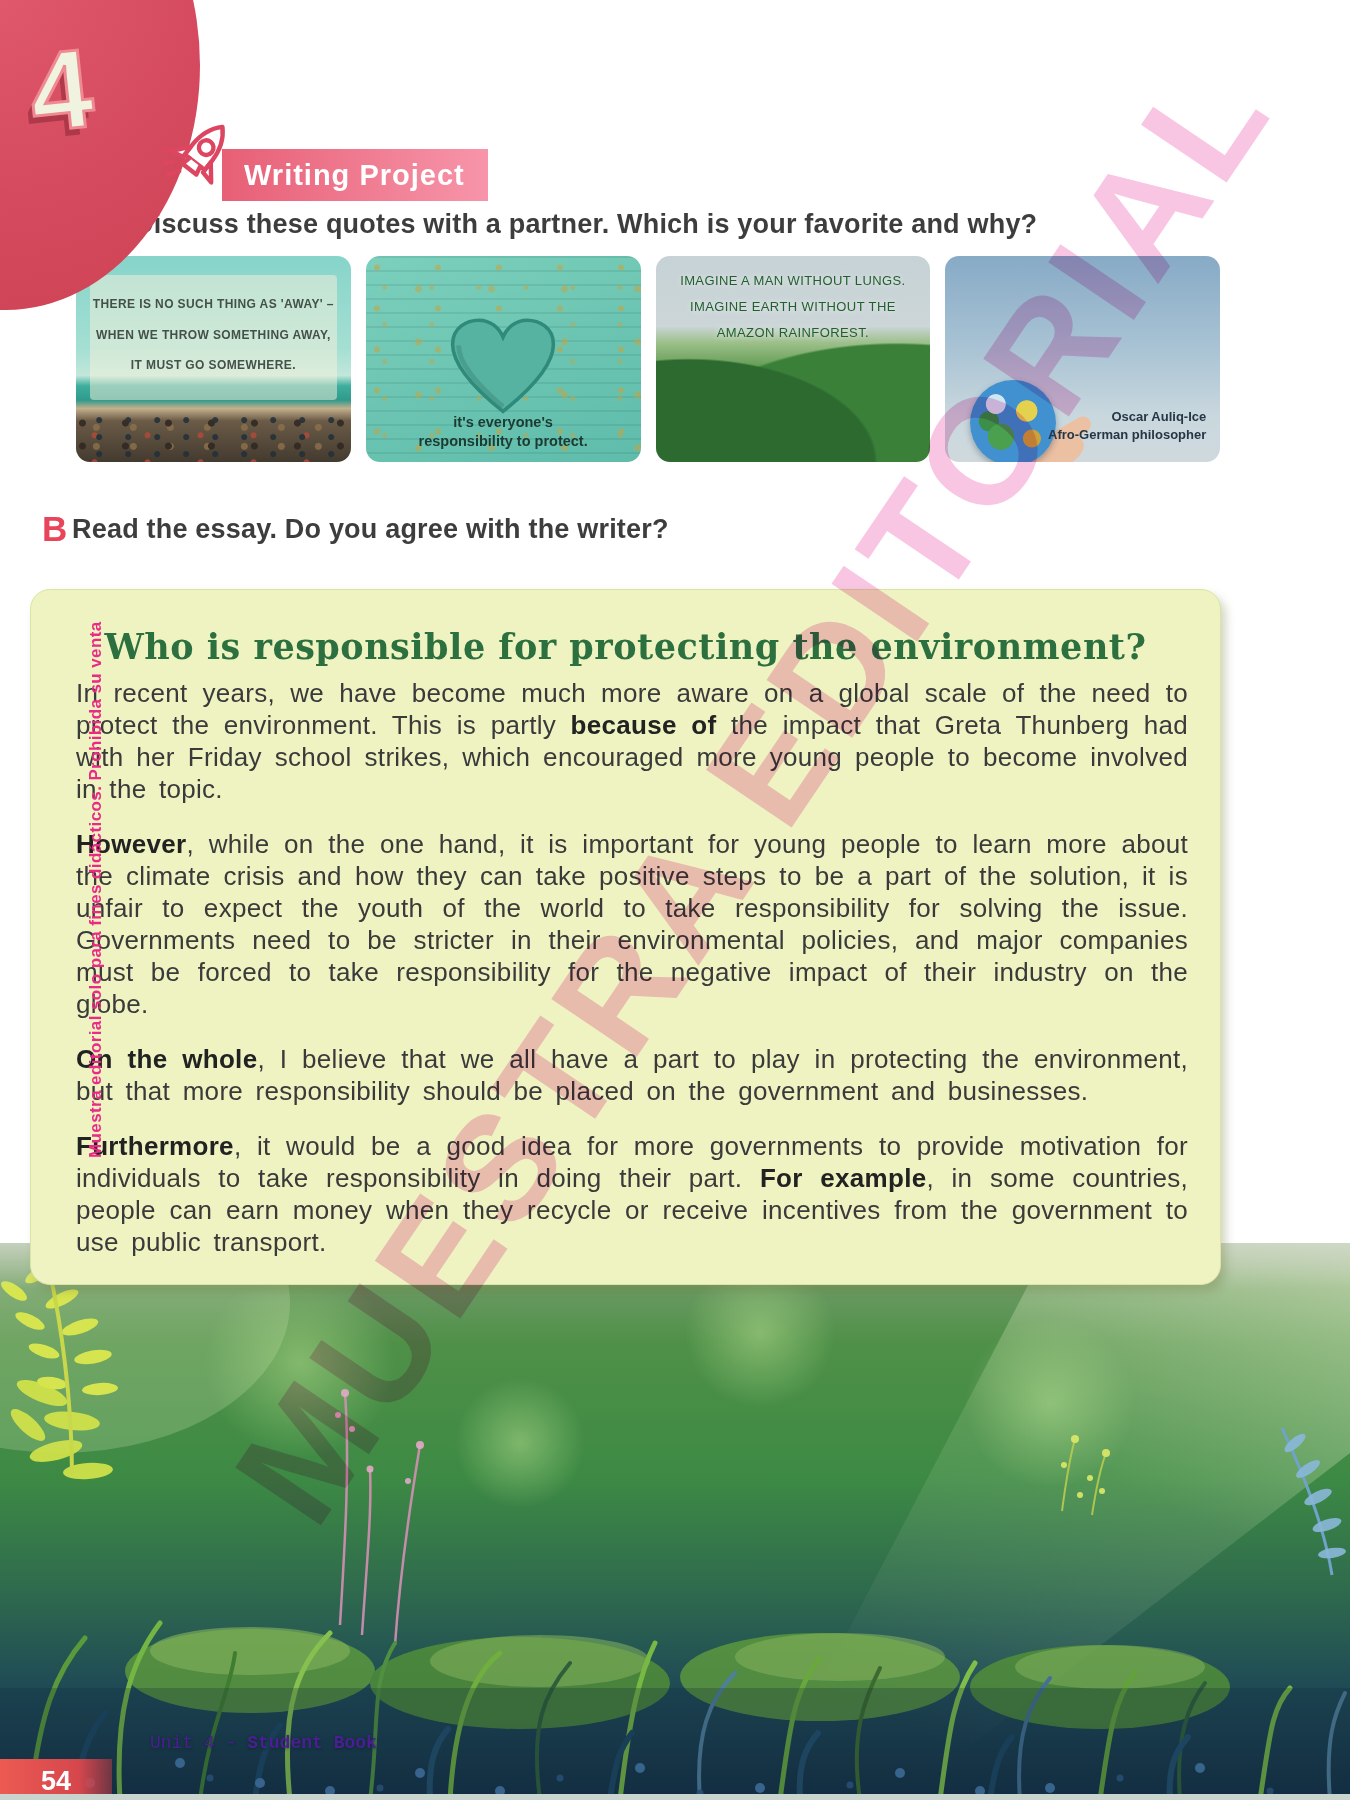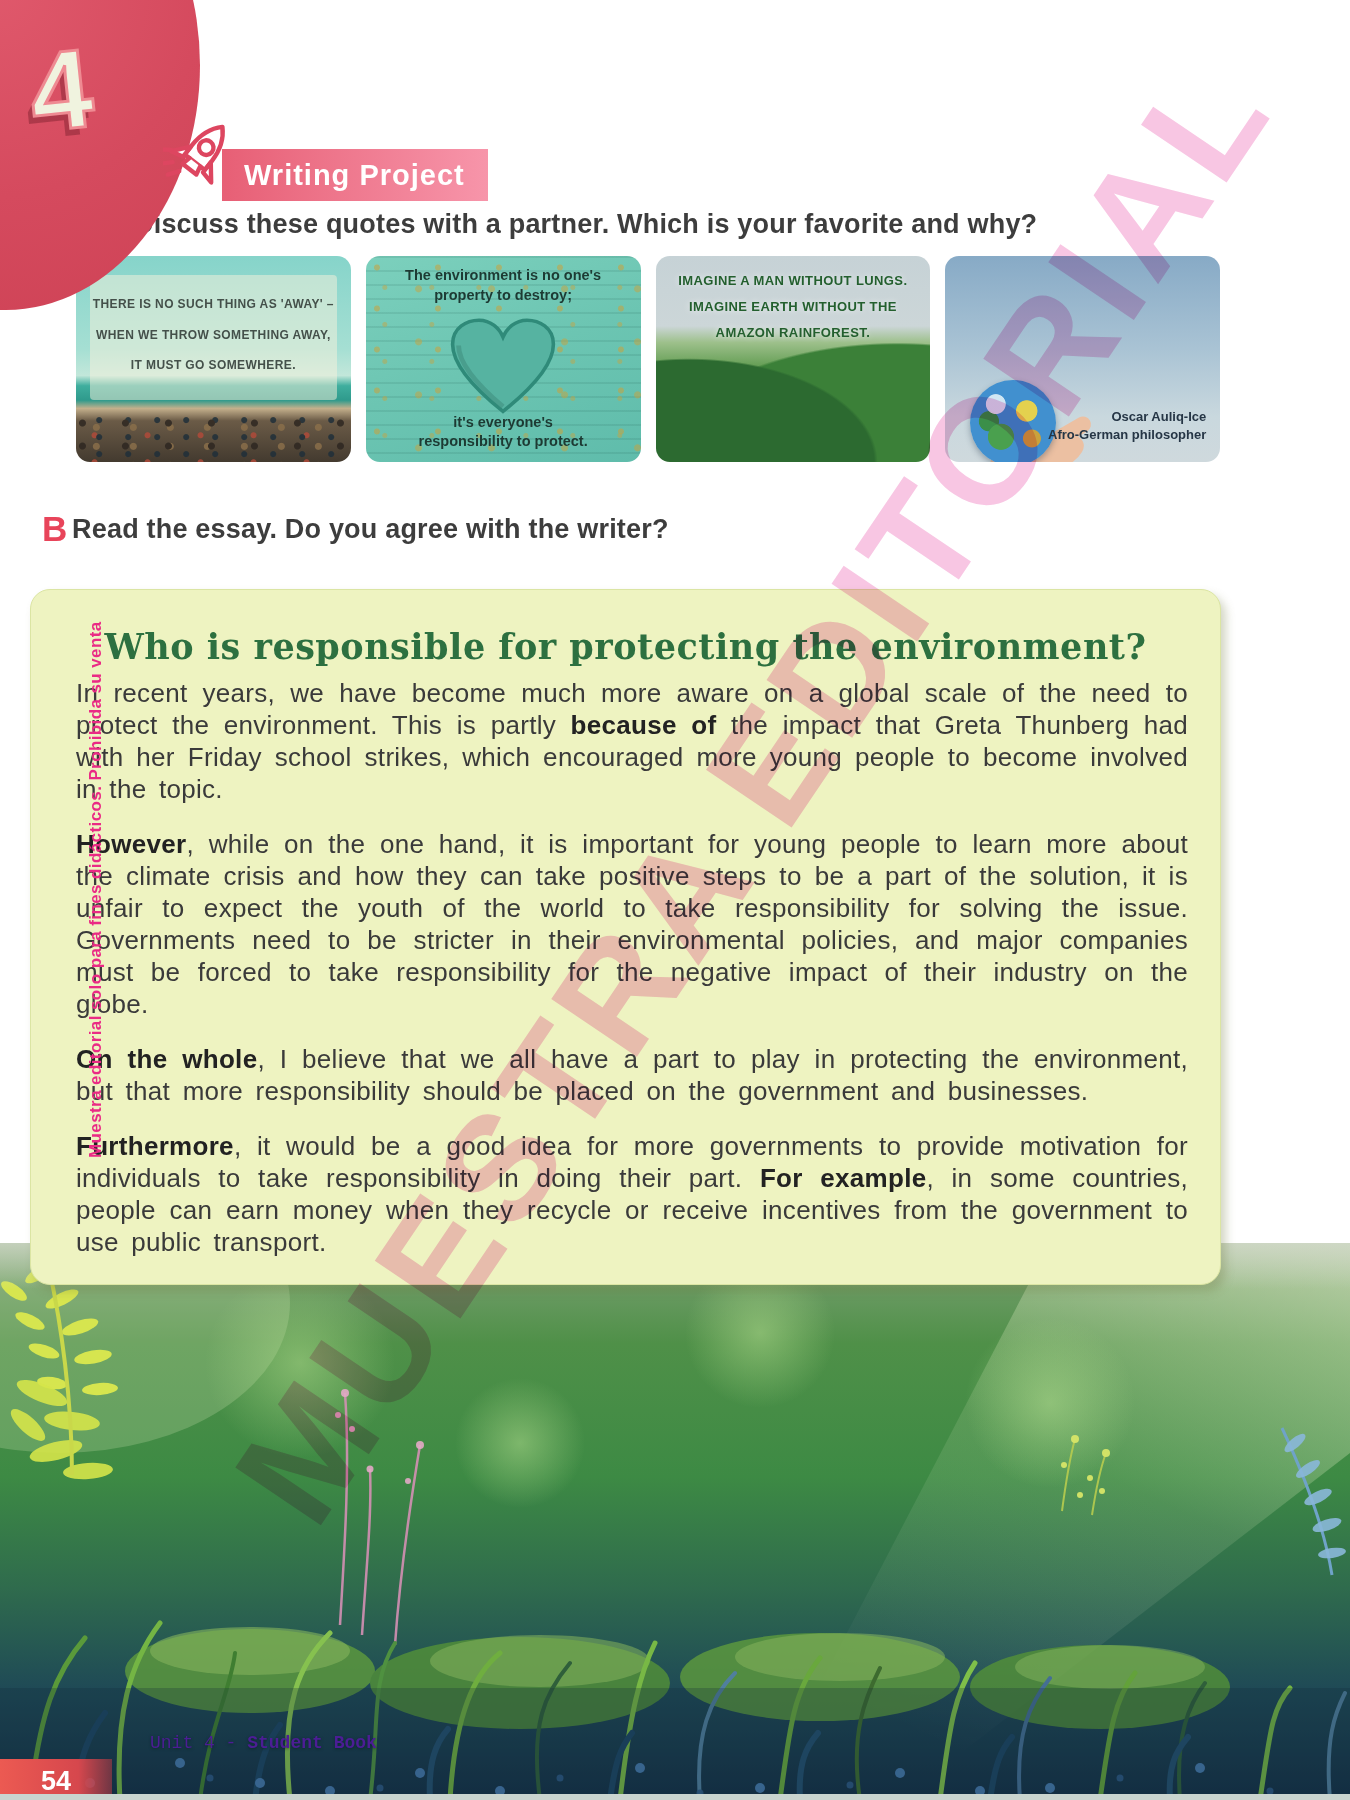--- a/index.html
+++ b/index.html
@@ -60,21 +60,21 @@
   .heart{position:absolute;left:50%;top:54%;transform:translate(-50%,-50%);width:120px;height:108px;}
   .q2-top{top:5%;font-size:14.5px;line-height:1.35;color:#1d3a33;font-weight:bold;}
   .q2-bottom{bottom:5%;font-size:14.5px;line-height:1.35;color:#1d3a33;font-weight:bold;margin-top:44px;}
 
   
   .card3{background:
         radial-gradient(130% 95% at 12% 100%, #2c6a30 0 52%, rgba(0,0,0,0) 53%),
         radial-gradient(150% 105% at 88% 104%, #3b8038 0 58%, rgba(0,0,0,0) 59%),
         radial-gradient(120% 80% at 50% 110%, #245627 0 45%, rgba(0,0,0,0) 46%),
         linear-gradient(180deg,#c6d2d6 0%,#ccd6d8 34%,#9dc08b 42%,#4f9140 58%,#2b6230 100%);}
-  .q3-lines{top:6%;font-size:13px;line-height:2.0;color:#235f2e;font-weight:bold;letter-spacing:.4px;
+  .q3-lines{top:6%;font-size:13px;line-height:2.0;color:#235f2e;font-weight:normal;letter-spacing:.4px;
         text-shadow:0 0 6px rgba(255,255,255,.75);}
 
   
   .card4{background:linear-gradient(180deg,#87aac6 0%,#a9c3d4 45%,#c9d8de 78%,#cfd9dd 100%);}
   .q4-lines{top:7%;font-size:14.5px;line-height:1.6;color:#7262ae;font-weight:bold;}
   .globe{position:absolute;left:9%;bottom:-4px;width:86px;height:86px;border-radius:50%;
         background:
           radial-gradient(circle at 30% 28%, rgba(223,240,247,.9) 0 11%, rgba(0,0,0,0) 12%),
           radial-gradient(circle at 66% 36%, #e4d14e 0 13%, rgba(0,0,0,0) 14%),
           radial-gradient(circle at 36% 66%, #4aa04e 0 16%, rgba(0,0,0,0) 17%),
@@ -165,24 +165,20 @@
         <div>WHEN WE THROW SOMETHING AWAY,</div>
         <div>IT MUST GO SOMEWHERE.</div>
       </div>
     </div>
 
     <div class="quote-card card2">
       <svg class="heart" viewBox="0 0 100 90">
         <path d="M50 82 C20 58 8 40 8 26 C8 12 20 6 30 6 C40 6 47 13 50 20 C53 13 60 6 70 6 C80 6 92 12 92 26 C92 40 80 58 50 82 Z" fill="#56b3a1" stroke="#2f8a79" stroke-width="3"></path>
         <path d="M50 78 C24 56 13 40 13 27" fill="none" stroke="#418f80" stroke-width="4" opacity=".6"></path>
       </svg>
-      <div class="qtext q2-top">
-        <div>The environment is no one's</div>
-        <div>property to destroy;</div>
-      </div>
       <div class="qtext q2-bottom">
         <div>it's everyone's</div>
         <div>responsibility to protect.</div>
       </div>
     </div>
 
     <div class="quote-card card3">
       <div class="qtext q3-lines">
         <div>IMAGINE A MAN WITHOUT LUNGS.</div>
         <div>IMAGINE EARTH WITHOUT THE</div>

